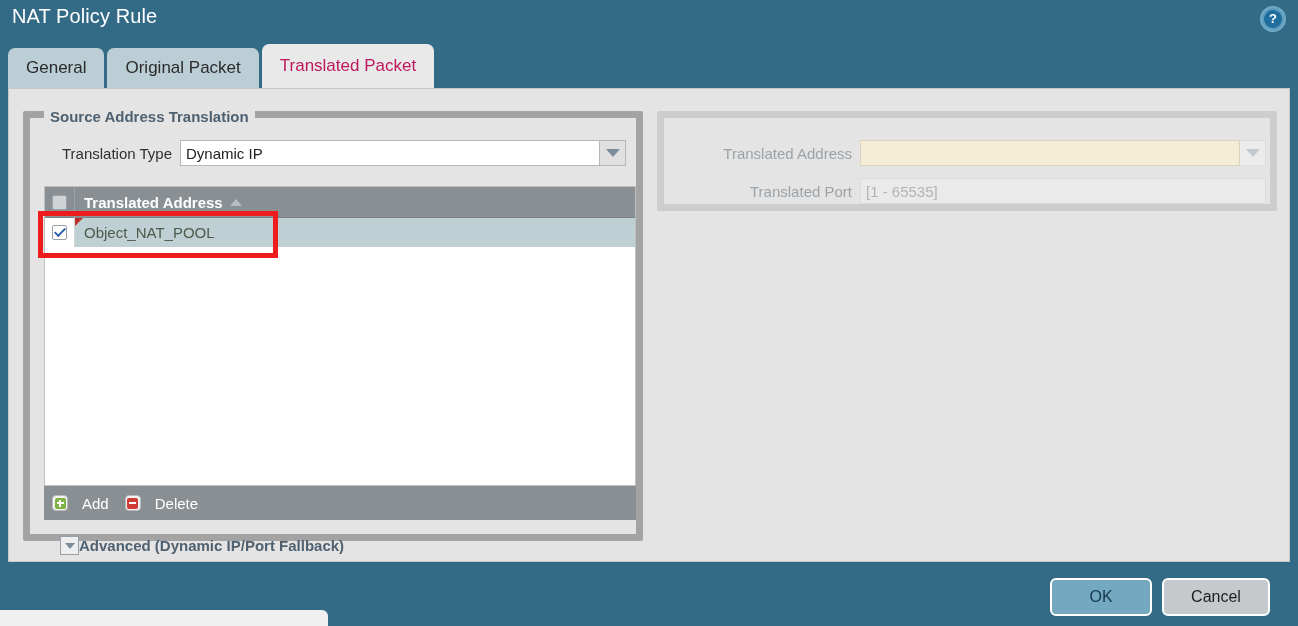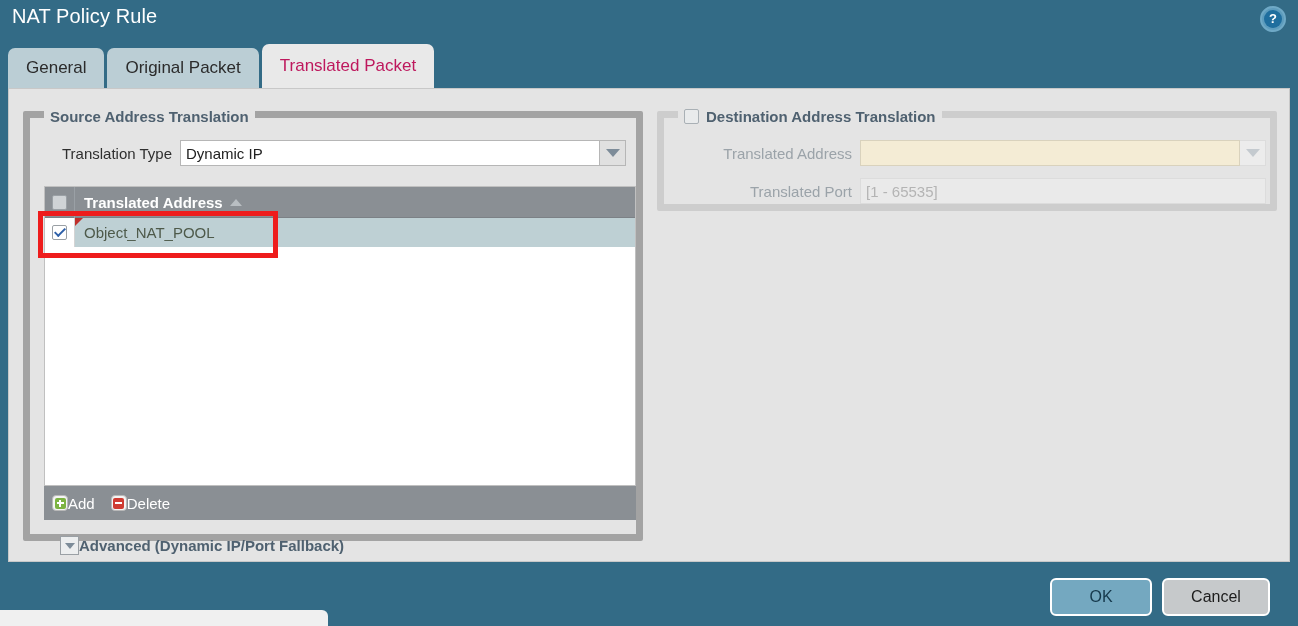--- a/index.html
+++ b/index.html
@@ -234,21 +234,21 @@
   .grid-toolbar {
     position: absolute;
     left: 14px; top: 368px;
     width: 592px; height: 34px;
     background: #8a8f94;
     display: flex; align-items: center;
     padding-left: 8px;
     gap: 16px;
   }
   .tb-btn {
-    display: flex; align-items: center; gap: 0;
+    display: flex; align-items: center; gap: 14px;
     font-size: 15px; color: #ffffff;
     cursor: pointer; white-space: nowrap;
   }
   .tb-ico {
     width: 16px; height: 16px;
     border-radius: 4px;
     background: #f4f4f4;
     border: 1px solid #b9b9b9;
     display: flex; align-items: center; justify-content: center;
   }
@@ -399,24 +399,20 @@
 
       <div class="advanced">
         <span class="disc-box">
           <span class="caret sm"></span>
         </span>
         <span class="advanced-label">Advanced (Dynamic IP/Port Fallback)</span>
       </div>
     </div>
 
     <div class="fs disabled" id="dst-fs">
-      <div class="fs-legend">
-        <span class="cbox"></span>
-        <span>Destination Address Translation</span>
-      </div>
 
       <div class="frow" style="left:0; top:22px; width:606px;">
         <div class="flabel dim" style="width:196px;">Translated Address</div>
         <div class="txtbox cream" style="width:380px;" placeholder=""></div>
         <div class="ddbtn dim">
           <span class="caret dim"></span>
         </div>
       </div>
 
       <div class="frow" style="left:0; top:60px; width:606px;">

